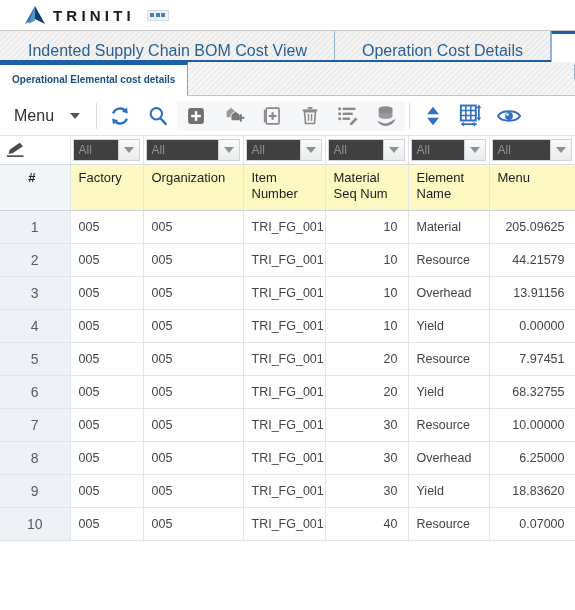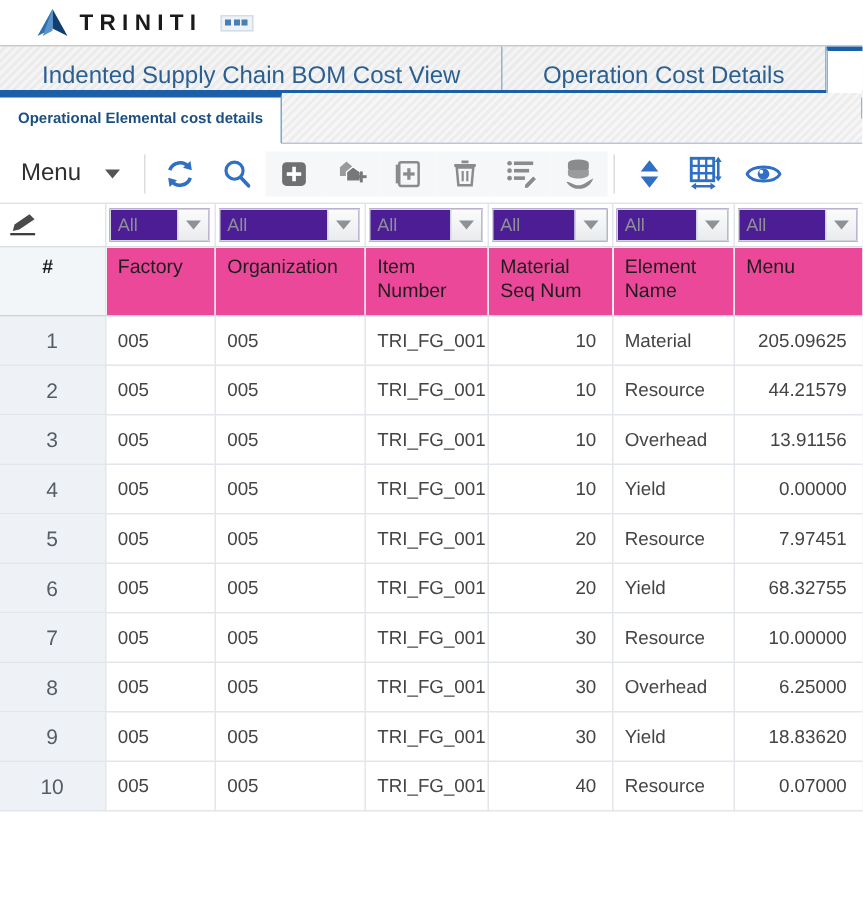--- a/index.html
+++ b/index.html
@@ -206,21 +206,21 @@
   tr.filter-row td.numcol {
     background: #ffffff;
     padding-left: 6px;
   }
   .filter-cell {
     display: flex;
     align-items: stretch;
     height: 22px;
     margin: 2px 3px 2px 2px;
     border: 1px solid #cfd5da;
-    background: #4c1d95;
+    background: #404040;
     box-sizing: border-box;
   }
   .filter-cell .val {
     flex: 1 1 auto;
     display: flex;
     align-items: center;
     padding-left: 5px;
     font-size: 12px;
     color: #8b9197;
   }
@@ -237,21 +237,21 @@
     width: 0; height: 0;
     border-left: 5px solid transparent;
     border-right: 5px solid transparent;
     border-top: 6px solid #8c9296;
     display: block;
   }
 
   
   tr.head-row th {
     height: 46px;
-    background: #ec4899;
+    background: #fef9c3;
     border-bottom: 1px solid #ccd3da;
     border-top: 1px solid #e2e6ea;
     font-size: 13px;
     font-weight: normal;
     color: #1d1d1d;
     text-align: left;
     vertical-align: top;
     padding: 5px 6px 0 8px;
     white-space: normal;
     line-height: 16px;

